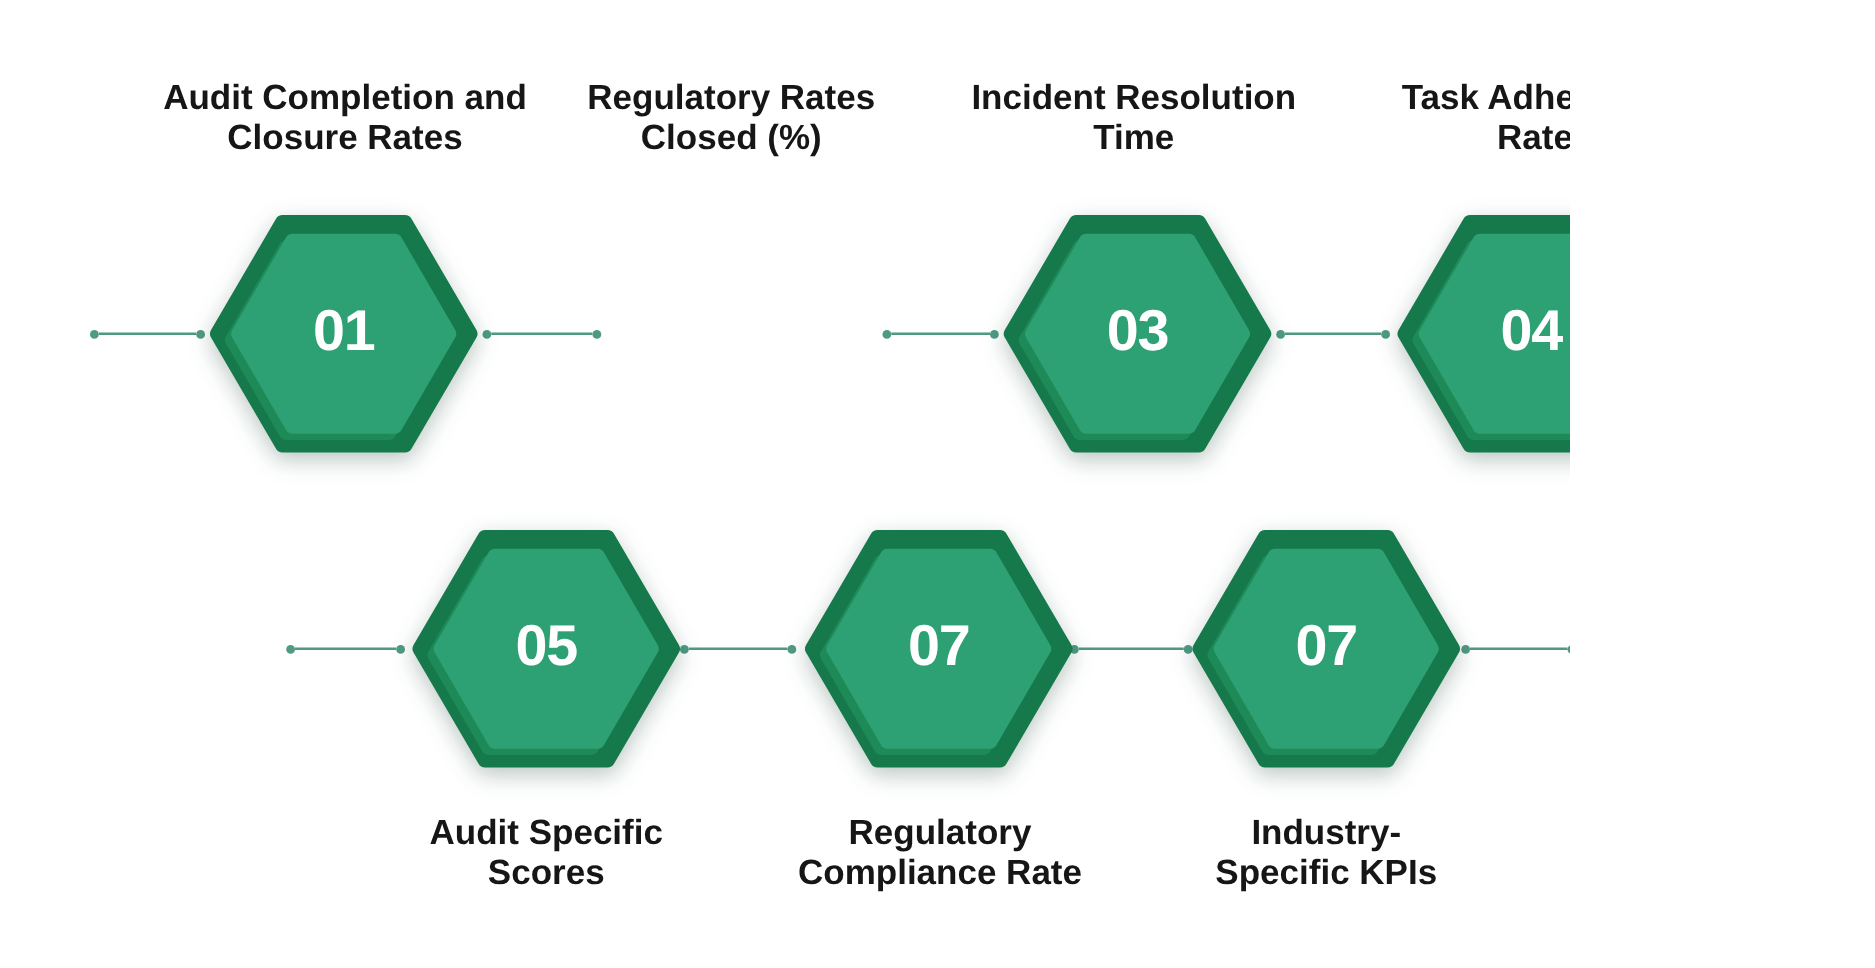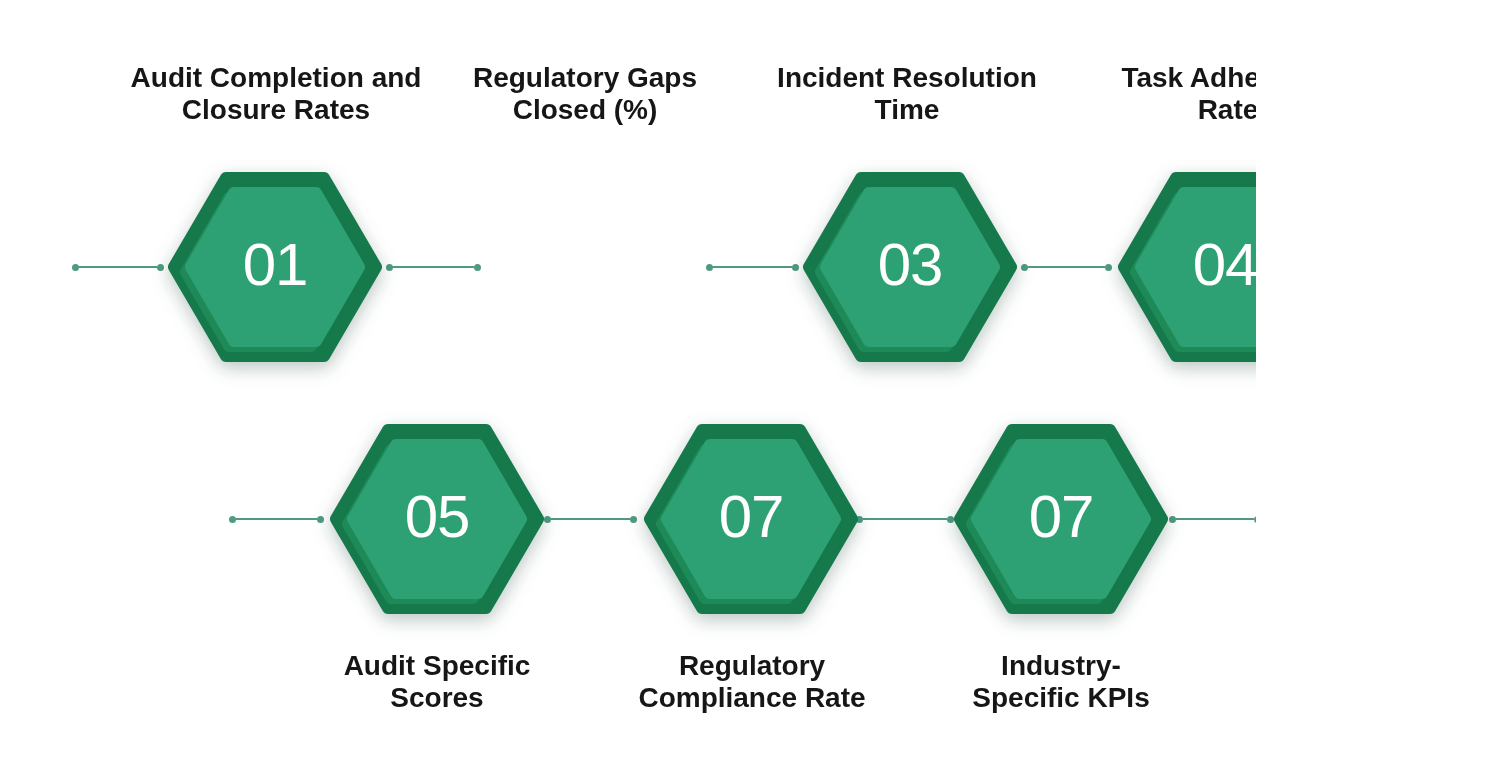--- a/index.html
+++ b/index.html
@@ -20,21 +20,21 @@
     width:216px;height:196px;
     filter:drop-shadow(0 6px 9px rgba(10,55,35,.28));
   }
   .hex-outer{fill:var(--hex-outer);stroke:var(--hex-outer);stroke-width:12;stroke-linejoin:round;}
   .hex-bevel{fill:var(--hex-bevel);stroke:var(--hex-bevel);stroke-width:12;stroke-linejoin:round;}
   .hex-inner{fill:var(--hex-inner);stroke:var(--hex-inner);stroke-width:12;stroke-linejoin:round;}
   .num{
     position:absolute;inset:0;
     display:flex;align-items:center;justify-content:center;
     color:var(--number-text,#fff);
-    font-size:60px;font-weight:400;letter-spacing:-1px;
+    font-size:46px;font-weight:700;letter-spacing:-1px;
     transform:translateY(-3px);
     user-select:none;
   }
   
   .label{
     position:absolute;
     width:360px;
     text-align:center;
     color:var(--label-text,#161616);
     font-size:28px;font-weight:700;line-height:32px;
@@ -55,21 +55,21 @@
     background:var(--connector,#4f9a83);
   }
 </style>
 </head>
 <body>
 
 <div class="canvas">
 
   <div class="label" style="left:96px;top:62px">Audit Completion and
 Closure Rates</div>
-  <div class="label" style="left:405px;top:62px">Regulatory Gaps
+  <div class="label" style="left:405px;top:62px">Regulatory Rates
 Closed (%)</div>
   <div class="label" style="left:727px;top:62px">Incident Resolution
 Time</div>
   <div class="label" style="left:1048px;top:62px">Task Adherence
 Rate</div>
 
   <div class="label" style="left:257px;top:650px">Audit Specific
 Scores</div>
   <div class="label" style="left:881px;top:650px">Industry-
 Specific KPIs</div>

